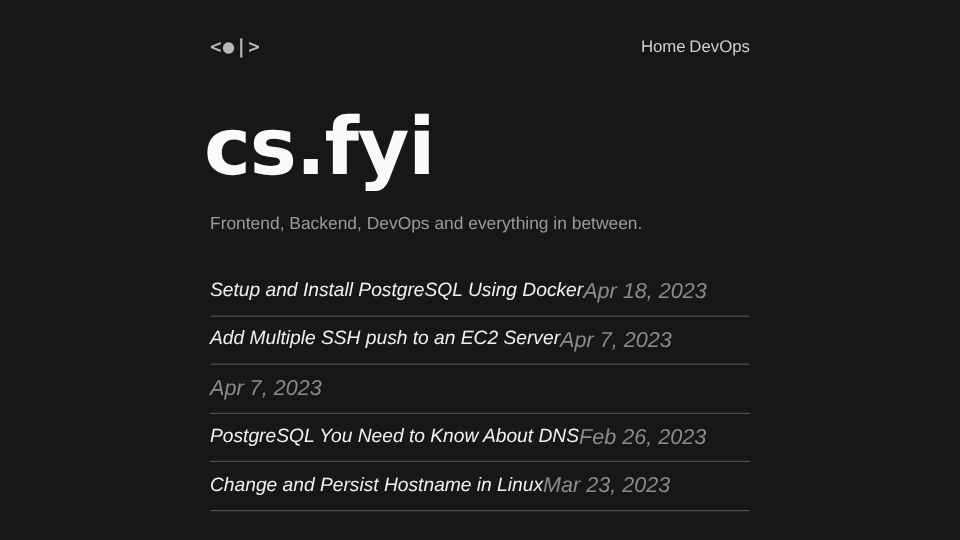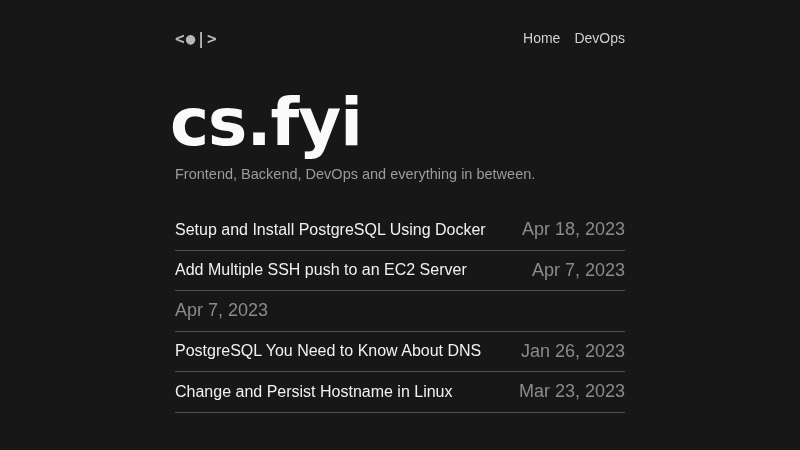--- a/index.html
+++ b/index.html
@@ -39,51 +39,52 @@
     font-family: "DejaVu Sans Mono", monospace;
     font-weight: bold;
     font-size: 16px;
     letter-spacing: 1px;
     color: var(--logo);
     cursor: pointer;
     user-select: none;
   }
   .nav {
     display: flex;
-    gap: 14px;
+    gap: 3px;
   }
   .nav-link {
     font-size: 14px;
     color: var(--nav);
     cursor: pointer;
     text-decoration: none;
   }
   .hero-title {
     font-family: "DejaVu Sans", sans-serif;
     font-weight: bold;
     font-size: 66px;
     line-height: 86px;
     letter-spacing: -1px;
     color: var(--title);
     margin: 33px 0 0 -5px;
   }
   .hero-subtitle {
+    margin-top: 13px;
     font-size: 14.5px;
     color: var(--subtitle);
   }
   .post-list {
     margin-top: 28px;
   }
   .post-row {
     height: 40.5px;
     display: flex;
-    justify-content: space-between;
     align-items: center;
     border-bottom: 1px solid var(--divider);
     cursor: pointer;
+    font-style: italic;
   }
   .post-title {
     font-size: 16px;
     color: var(--post-title);
   }
   .post-date {
     font-size: 18px;
     color: var(--post-date);
     white-space: nowrap;
   }
@@ -116,21 +117,21 @@
     <span class="post-date">Apr 7, 2023</span>
   </div>
 
   <div class="post-row">
     <span class="post-date">Apr 7, 2023</span>
   </div>
 
 
   <div class="post-row">
     <span class="post-title">PostgreSQL You Need to Know About DNS</span>
-    <span class="post-date">Jan 26, 2023</span>
+    <span class="post-date">Feb 26, 2023</span>
   </div>
 
   <div class="post-row">
     <span class="post-title">Change and Persist Hostname in Linux</span>
     <span class="post-date">Mar 23, 2023</span>
   </div>
 </div>
 
 </div>
 

